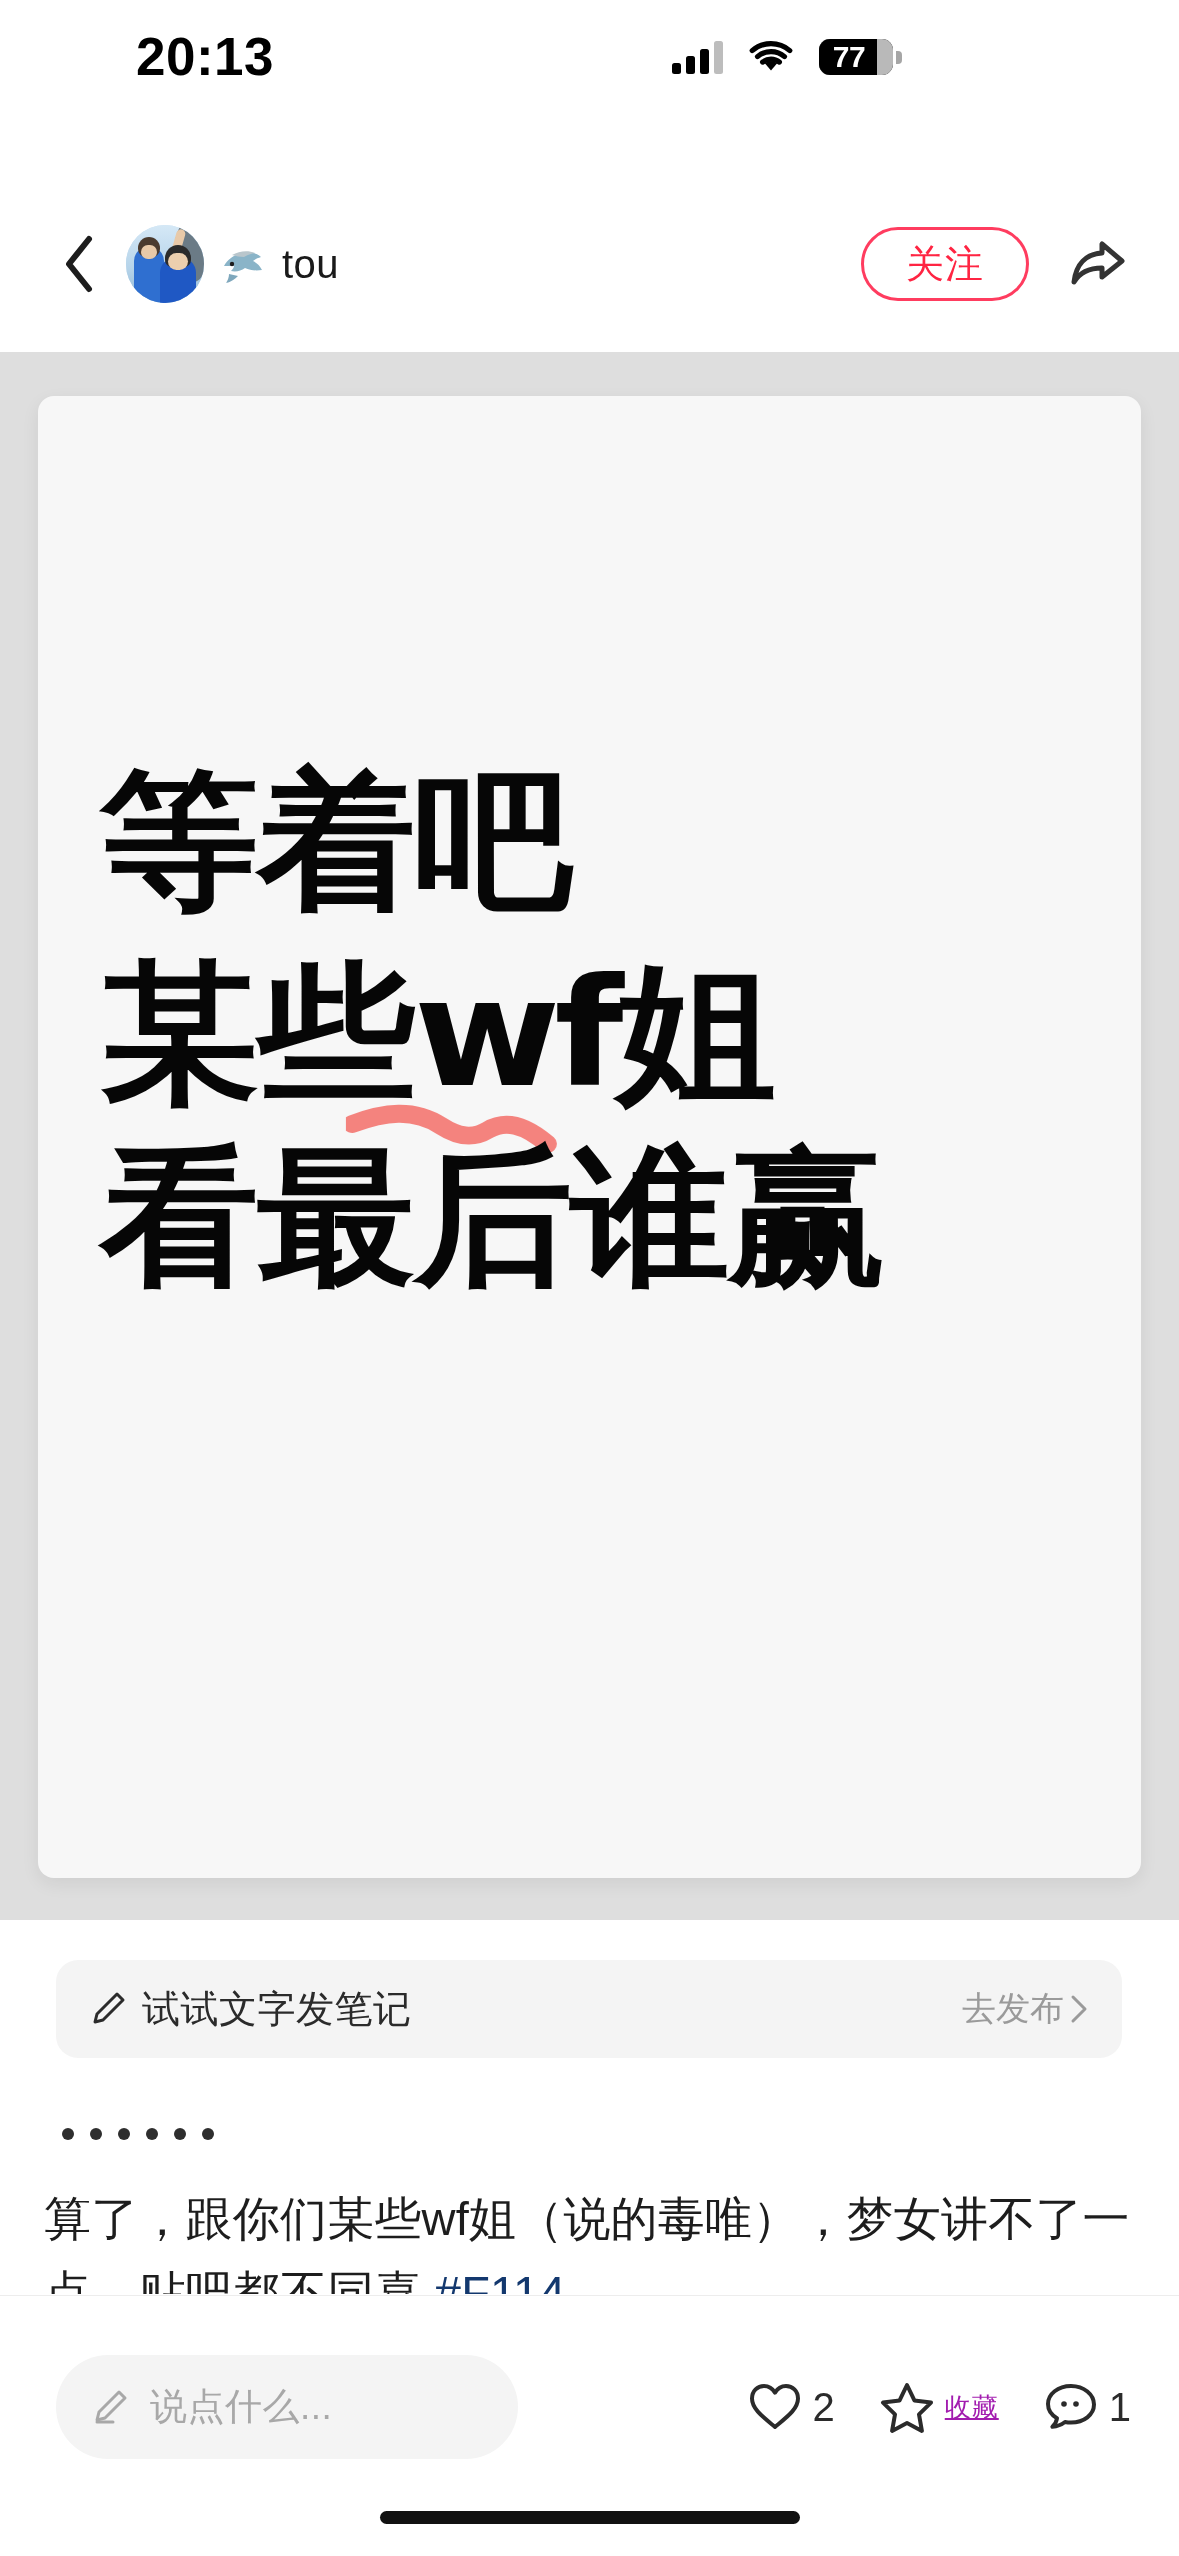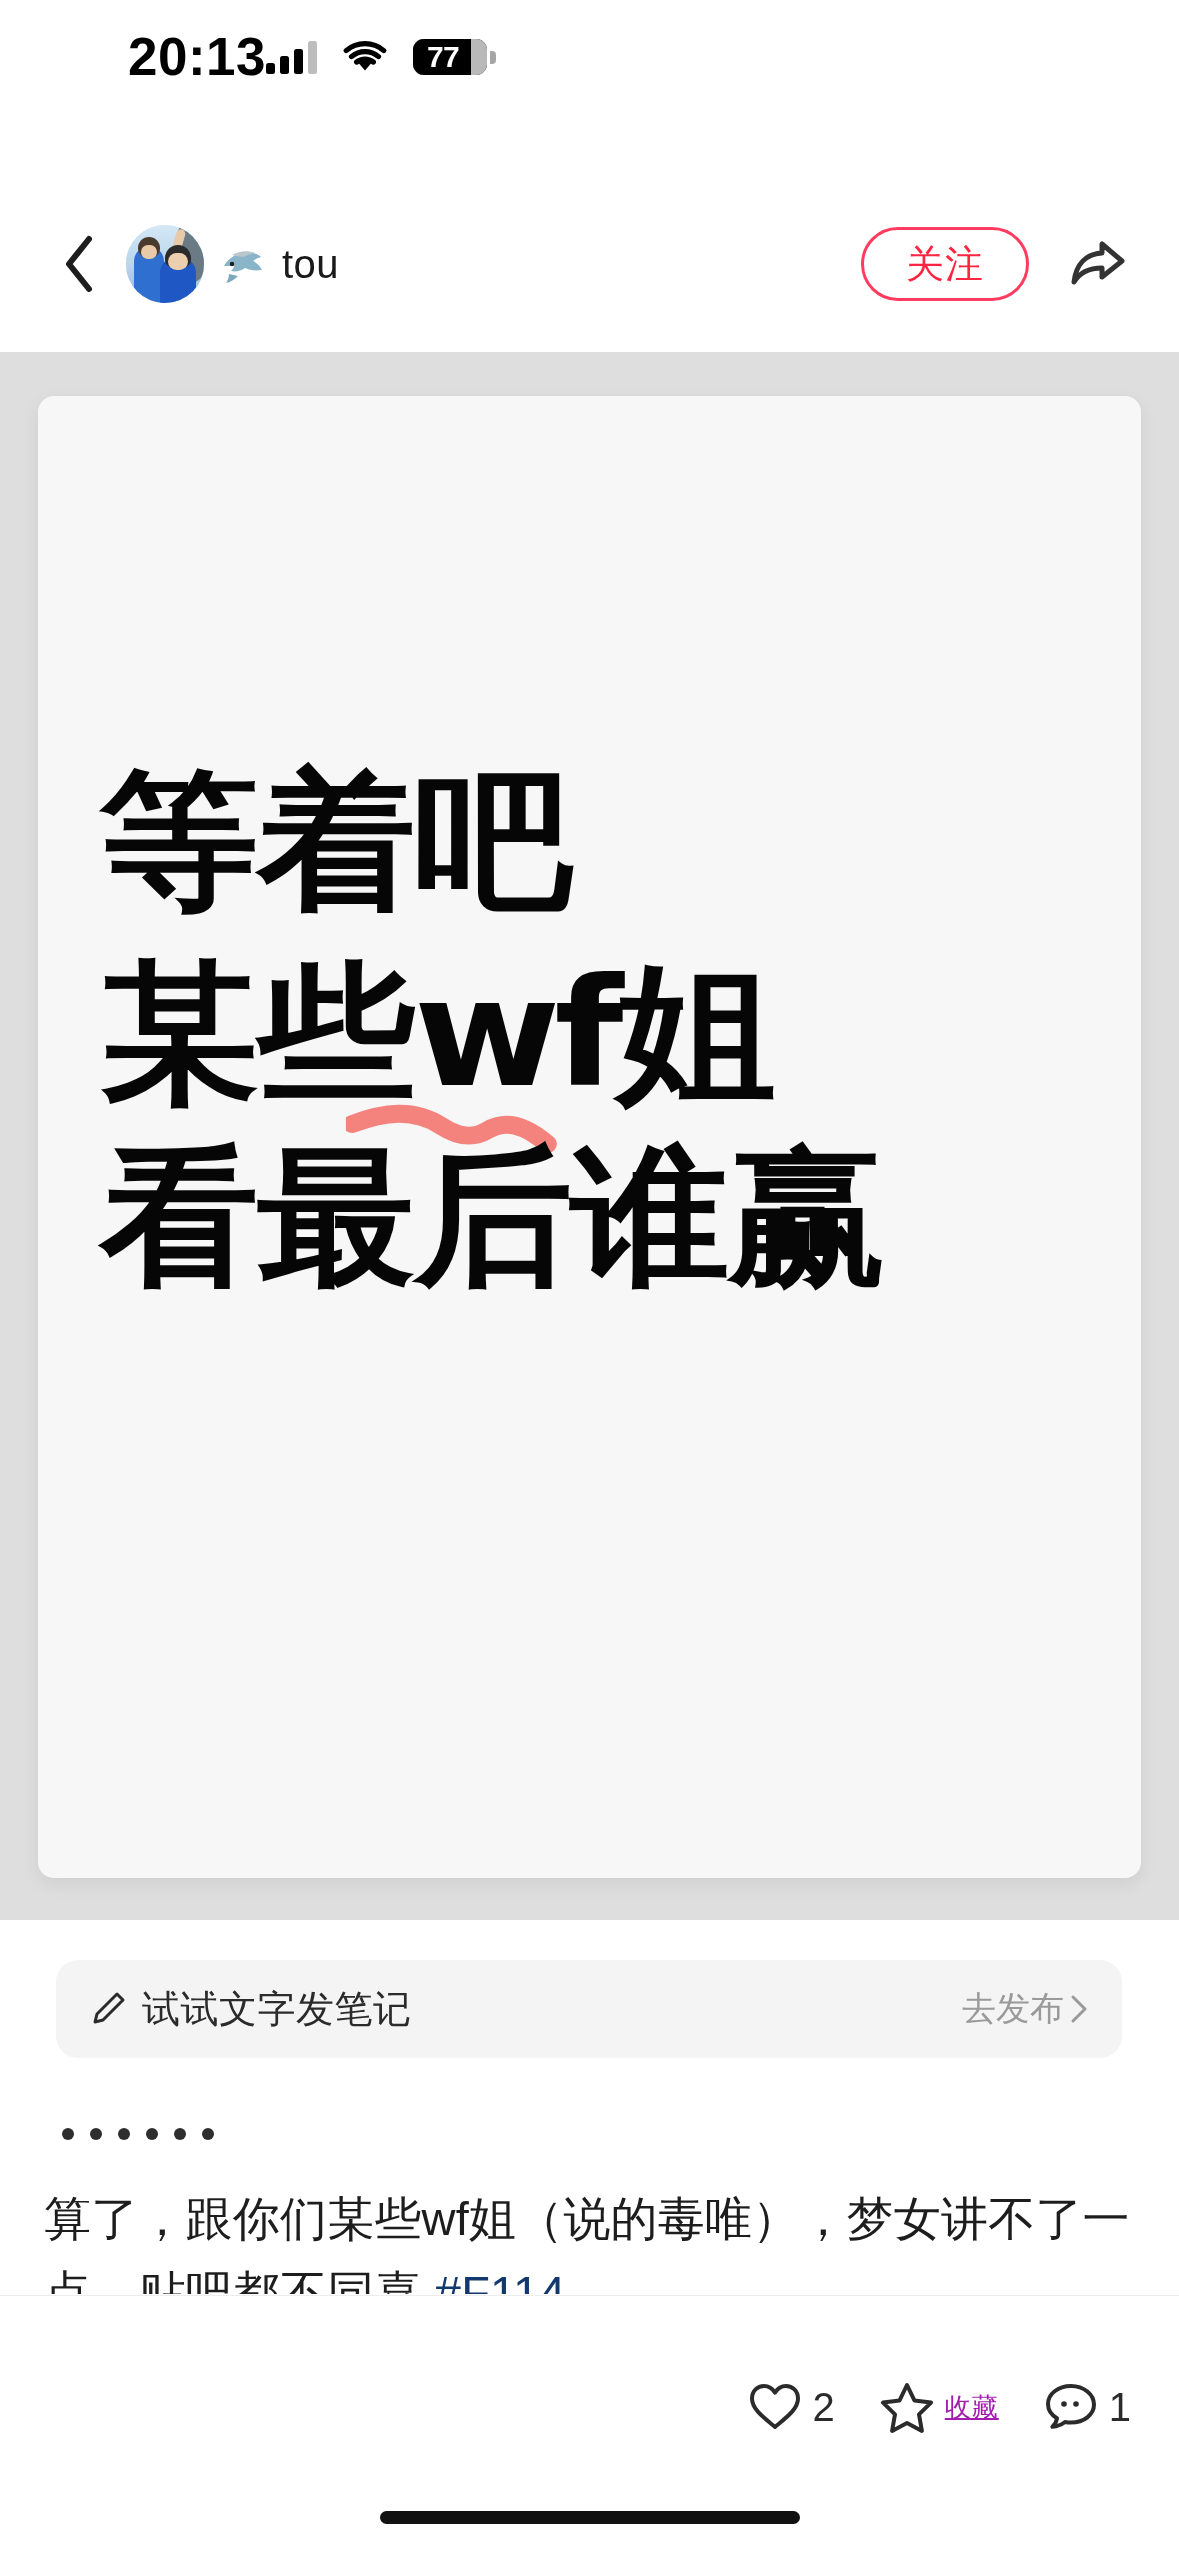--- a/index.html
+++ b/index.html
@@ -6,22 +6,22 @@
   html, body {
     width:1179px; height:2556px;
     background:#ffffff;
     font-family:"Liberation Sans","DejaVu Sans",sans-serif;
     overflow:hidden;
   }
   .phone { position:relative; width:1179px; height:2556px; background:#fff; }
 
   
   .statusbar {
-    position:absolute; top:0; left:4px; width:985px; height:118px;
-    display:flex; align-items:center; 
+    position:absolute; top:0; left:12px; width:985px; height:118px;
+    display:flex; align-items:center; justify-content:space-between;
     padding:0 104px 0 124px;
   }
   .status-time {
     font-size:53px; font-weight:700; color:#000;
     letter-spacing:0.5px; line-height:1;
     padding-bottom:6px;
   }
   .status-right { display:flex; align-items:center; gap:26px; padding-bottom:4px; }
   .signal { display:flex; align-items:flex-end; gap:5px; height:34px; }
   .signal i { display:block; width:9px; background:#000; border-radius:2.5px; }
@@ -270,20 +270,27 @@
   </div>
 
   <div class="desc">
     <span>算了，跟你们某些wf姐（说的毒唯），梦女讲不了一</span><br>
     <span>点，贴吧都不同喜 </span><span class="tag">#F114</span>
   </div>
 
   <div class="bottom-sep"></div>
 
   <div class="bottombar">
+    <div class="comment-box">
+      <svg width="40" height="40" viewBox="0 0 40 40">
+        <path d="M29 5l6 6-20 20-8 2 2-8z" stroke="#a8a8a8" stroke-width="3" fill="none" stroke-linejoin="round"></path>
+        <path d="M7 35h16" stroke="#a8a8a8" stroke-width="3" stroke-linecap="round"></path>
+      </svg>
+      <span class="ph">说点什么...</span>
+    </div>
 
     <div class="actions">
       <div class="act">
         <svg width="56" height="52" viewBox="0 0 56 52">
           <path d="M28 46C16 36 5 28 5 17.5 5 10 10.5 5 17 5c4.6 0 8.6 2.6 11 6.6C30.4 7.6 34.4 5 39 5c6.5 0 12 5 12 12.5C51 28 40 36 28 46z" stroke="#2b2b2b" stroke-width="4" fill="none" stroke-linejoin="round"></path>
         </svg>
         <span class="cnt">2</span>
       </div>
 
       <div class="act">

